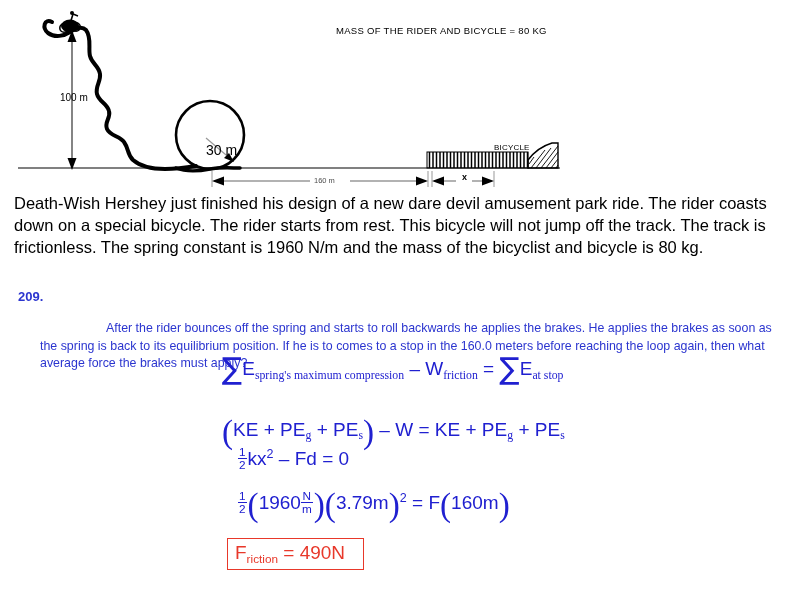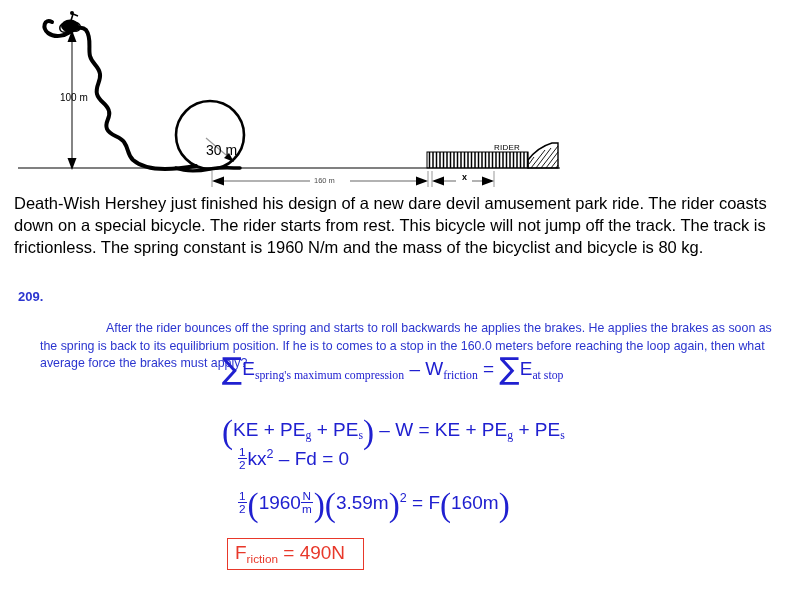--- a/index.html
+++ b/index.html
@@ -239,25 +239,26 @@
         <line x1="541" y1="168" x2="558" y2="146"></line>
         <line x1="546" y1="168" x2="558" y2="152"></line>
         <line x1="551" y1="168" x2="558" y2="159"></line>
         <line x1="556" y1="168" x2="558" y2="165"></line>
         <line x1="529" y1="164" x2="534" y2="157"></line>
       </g>
     </g>
 
   </svg>
 
+  <div class="diagram-label" id="mass-label">MASS OF THE RIDER AND BICYCLE = 80 KG</div>
   <div class="diagram-label" id="height-label">100 m</div>
   <div class="diagram-label" id="radius-label">30 m</div>
   <div class="diagram-label" id="dist-label">160 m</div>
   <div class="diagram-label" id="x-label">x</div>
-  <div class="diagram-label" id="spring-label">RIDER</div>
+  <div class="diagram-label" id="spring-label">BICYCLE</div>
 
   <div id="problem-text">Death-Wish Hershey just finished his design of a new dare devil amusement park ride.  The rider coasts down on a special bicycle. The rider starts from rest.  This bicycle will not jump off the track. The track is frictionless.  The spring constant is 1960 N/m and the mass of the bicyclist and bicycle is 80 kg.</div>
 
   <div id="question-block">
     <span id="question-number">209.</span>
     <div id="question-text">After the rider bounces off the spring and starts to roll backwards he applies the brakes. He applies the brakes as soon as the spring is back to its equilibrium position. If he is to comes to a stop in the 160.0 meters before reaching the loop again, then what average force the brakes must apply?</div>
   </div>
 
   <div id="equations">
 
@@ -287,21 +288,21 @@
 
     <div class="eq" id="eq3">
       <span class="frac"><span class="num">1</span><span class="den">2</span></span><span>kx</span><sup>2</sup>
       <span>–</span>
       <span>Fd</span>
       <span>=</span>
       <span>0</span>
     </div>
 
     <div class="eq" id="eq4">
-      <span class="frac"><span class="num">1</span><span class="den">2</span></span><span class="bigparen">(</span><span>1960</span><span class="frac"><span class="num">N</span><span class="den">m</span></span><span class="bigparen">)</span><span class="bigparen">(</span><span>3.59m</span><span class="bigparen">)</span><sup>2</sup>
+      <span class="frac"><span class="num">1</span><span class="den">2</span></span><span class="bigparen">(</span><span>1960</span><span class="frac"><span class="num">N</span><span class="den">m</span></span><span class="bigparen">)</span><span class="bigparen">(</span><span>3.79m</span><span class="bigparen">)</span><sup>2</sup>
       <span>=</span>
       <span>F</span><span class="bigparen">(</span><span>160m</span><span class="bigparen">)</span>
     </div>
   </div>
 
   <div id="answer-box">
     <span>F</span><sub>riction</sub>
     <span>= 490N</span>
   </div>
 

